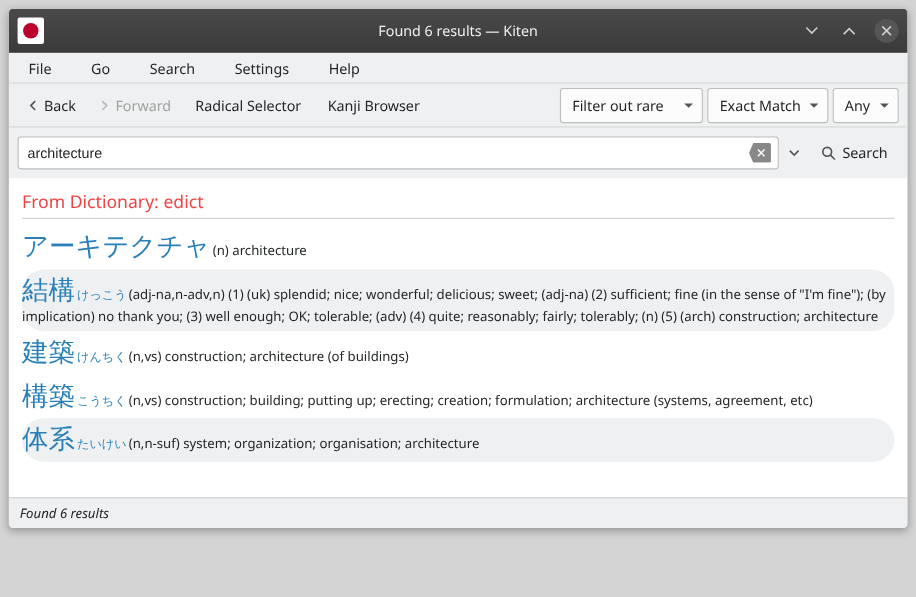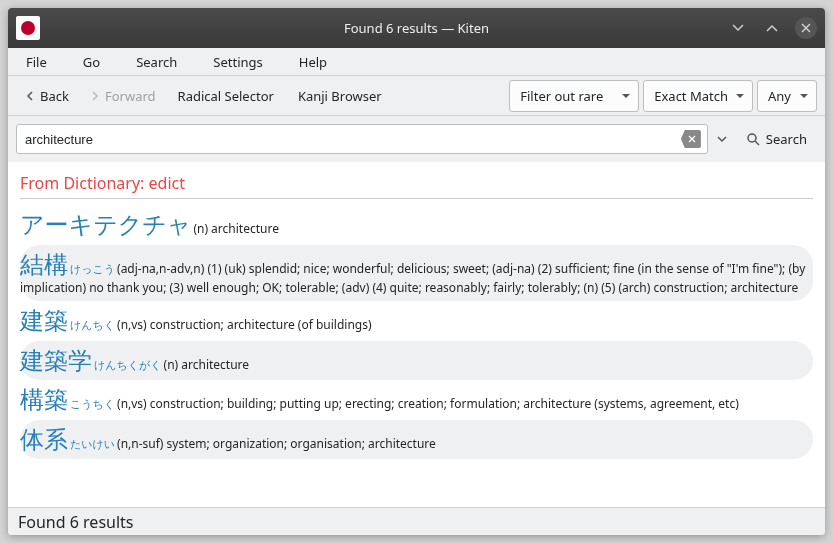--- a/index.html
+++ b/index.html
@@ -7,21 +7,21 @@
       font-family: "Noto Sans", "Segoe UI", sans-serif;
       font-size: 13px;
       background: #d4d4d4;
       width: 833px;
       height: 543px;
       overflow: hidden;
     }
     .window {
       margin: 8px;
       width: 817px;
-      height: 527px;
+      height: 472px;
       background: #eff0f1;
       border-radius: 4px;
       box-shadow: 0 2px 8px rgba(0,0,0,0.3);
       display: flex;
       flex-direction: column;
       overflow: hidden;
     }
     .titlebar {
       height: 40px;
       background: linear-gradient(to bottom, #4a4a4a, #3a3a3a);
@@ -230,22 +230,23 @@
       color: #232627;
       font-size: 12px;
     }
     .statusbar {
       height: 28px;
       background: #eff0f1;
       border-top: 1px solid #d0d0d0;
       display: flex;
       align-items: center;
       padding: 0 10px;
-      font-size: 16px;
-      color: #232627;
+      font-size: 12px;
+      color: #232627;
+      font-style: italic;
     }
   </style>
 </head>
 <body>
 
 <div class="window">
 
   <div class="titlebar">
     <div class="titlebar-icon">
       <div class="titlebar-icon-inner"></div>
@@ -321,21 +322,20 @@
       <span>Search</span>
     </div>
   </div>
 
   <div class="results">
     <div class="source-header">From Dictionary: edict</div>
     <div id="entries">
         <div class="entry"><span class="entry-word">アーキテクチャ</span><span class="entry-def">(n) architecture</span></div>
         <div class="entry alt"><span class="entry-word">結構</span><span class="entry-reading">けっこう</span><span class="entry-def">(adj-na,n-adv,n) (1) (uk) splendid; nice; wonderful; delicious; sweet; (adj-na) (2) sufficient; fine (in the sense of "I'm fine"); (by implication) no thank you; (3) well enough; OK; tolerable; (adv) (4) quite; reasonably; fairly; tolerably; (n) (5) (arch) construction; architecture</span></div>
         <div class="entry"><span class="entry-word">建築</span><span class="entry-reading">けんちく</span><span class="entry-def">(n,vs) construction; architecture (of buildings)</span></div>
-        <div class="entry alt"><span class="entry-word">建築学</span><span class="entry-reading">けんちくがく</span><span class="entry-def">(n) architecture</span></div>
         <div class="entry"><span class="entry-word">構築</span><span class="entry-reading">こうちく</span><span class="entry-def">(n,vs) construction; building; putting up; erecting; creation; formulation; architecture (systems, agreement, etc)</span></div>
         <div class="entry alt"><span class="entry-word">体系</span><span class="entry-reading">たいけい</span><span class="entry-def">(n,n-suf) system; organization; organisation; architecture</span></div>
       </div>
   </div>
 
   <div class="statusbar">
     <span>Found 6 results</span>
   </div>
 </div>
 

